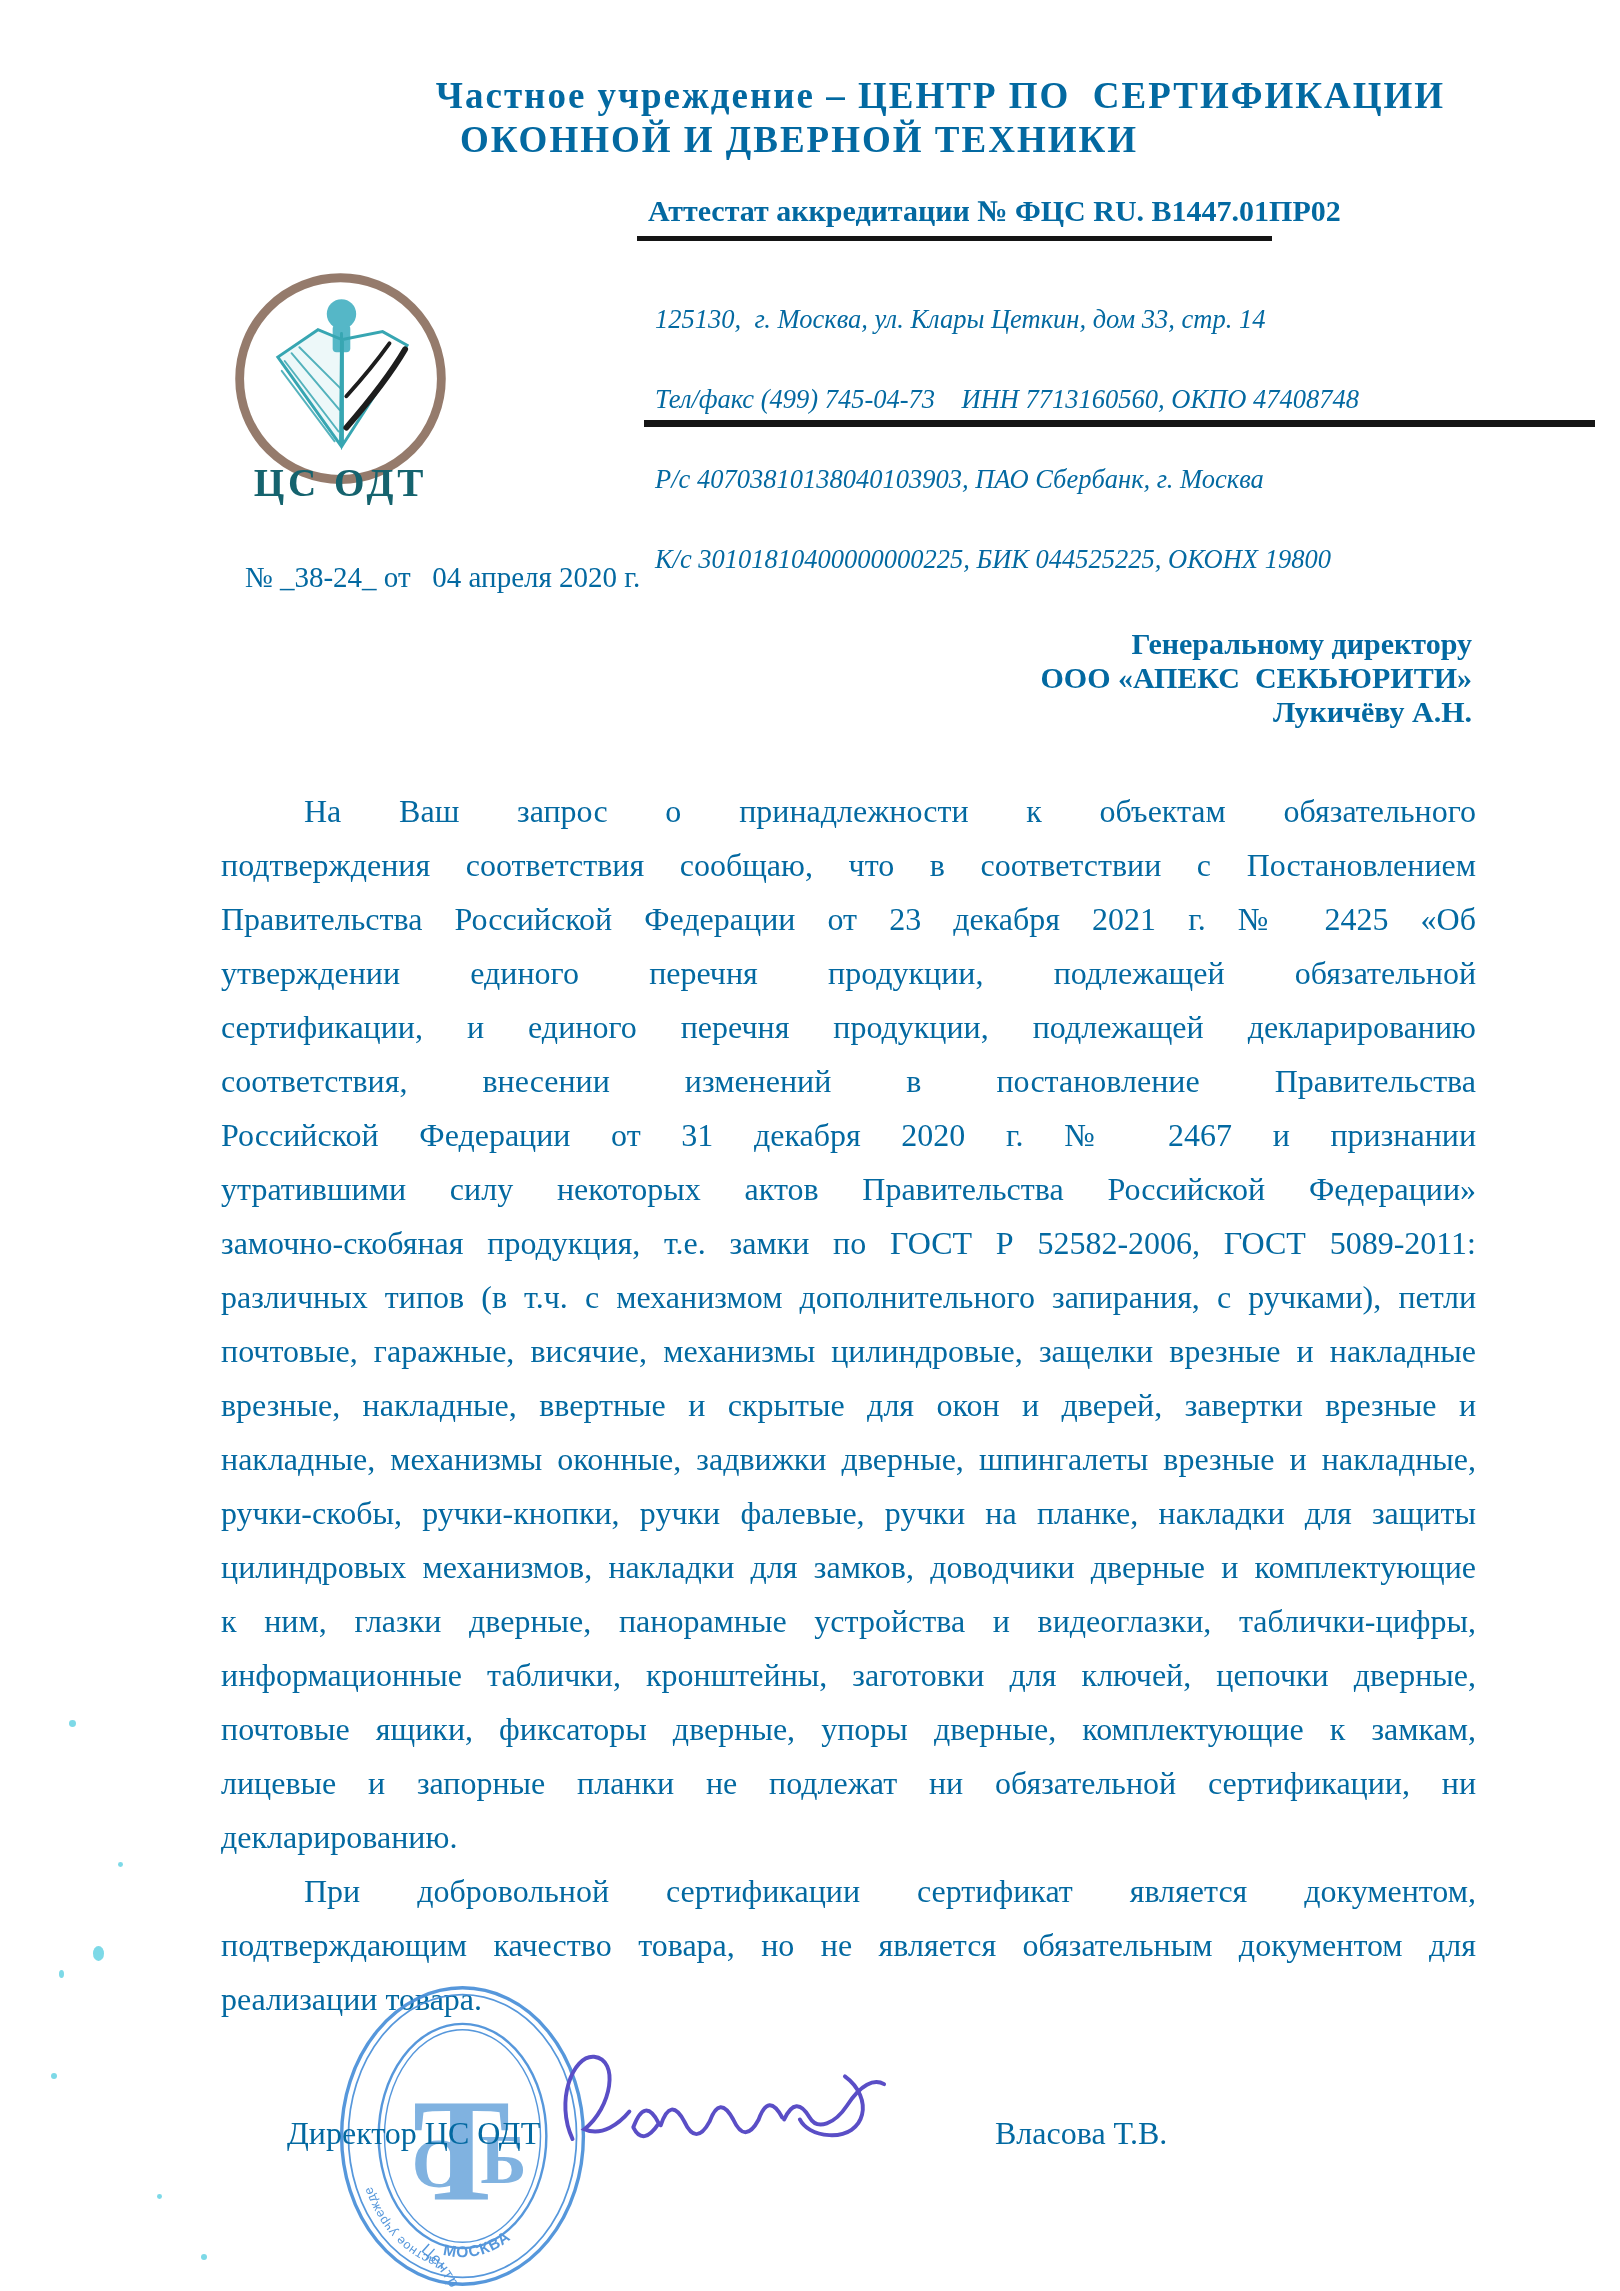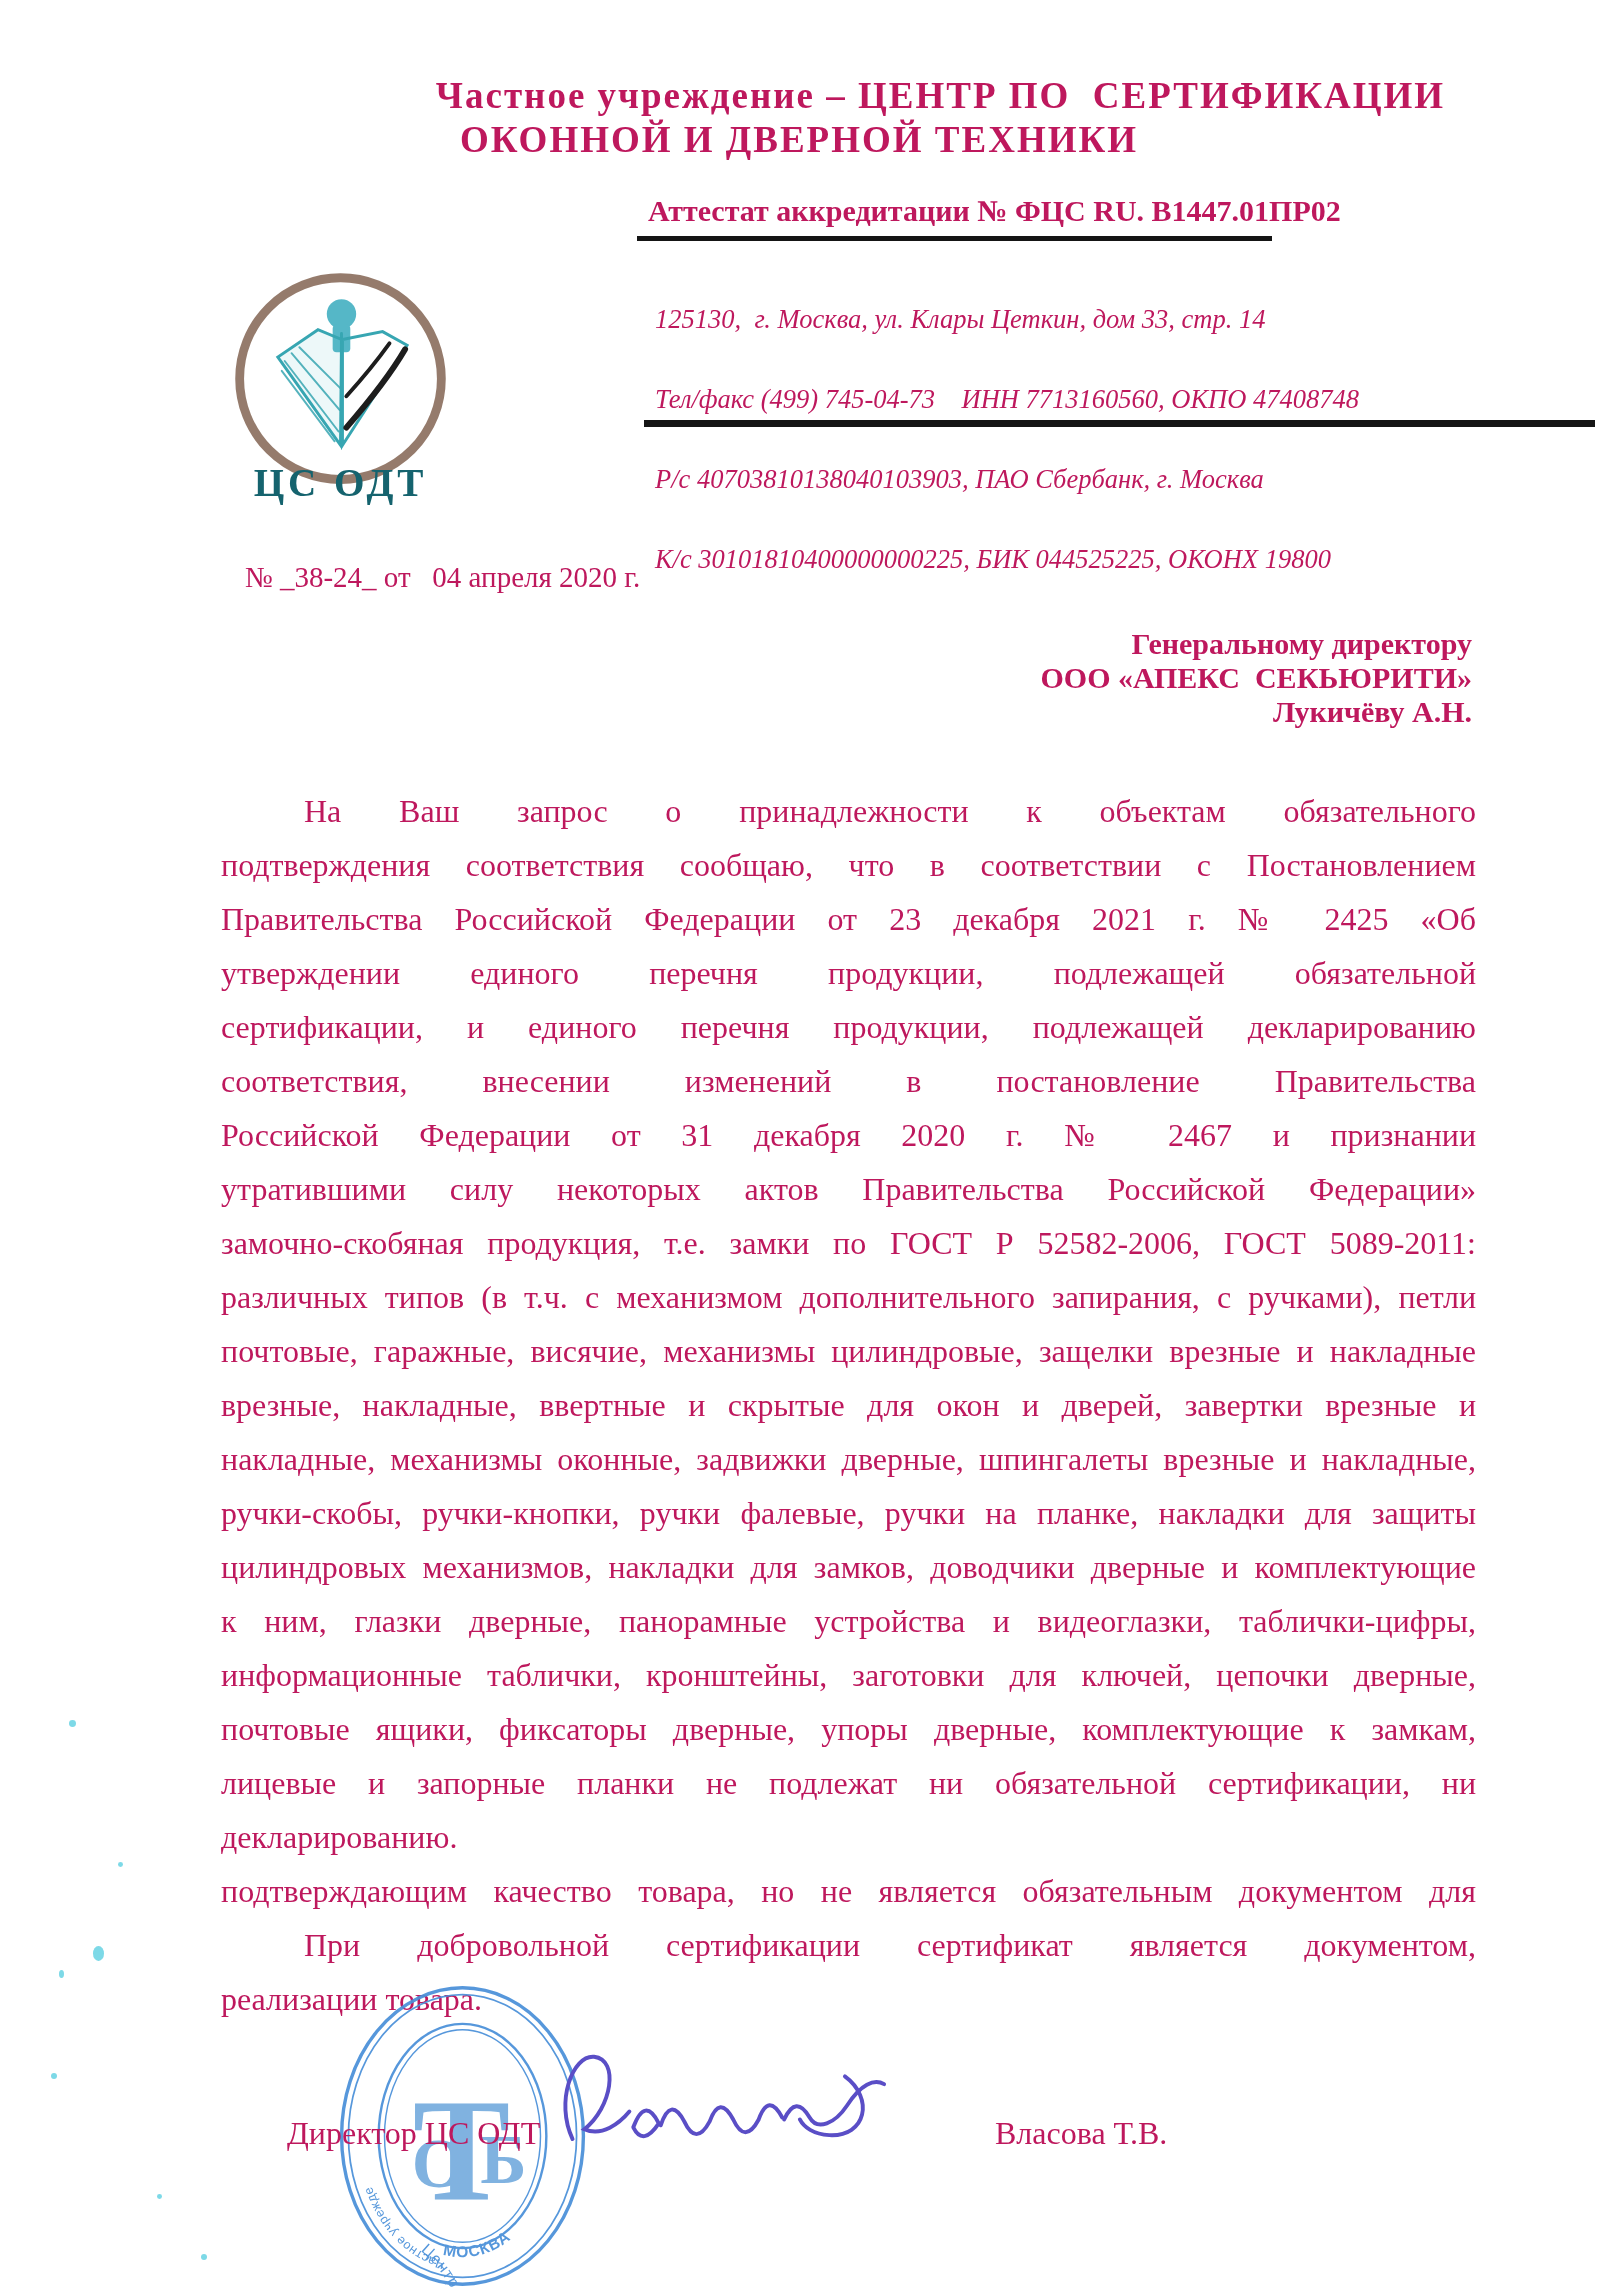--- a/index.html
+++ b/index.html
@@ -1,19 +1,19 @@
 <!DOCTYPE html>
 <html><head>
 <meta charset="utf-8">
 <style>
   html,body{margin:0;padding:0;background:#e8e8e8;}
   .page{
     position:relative; width:1620px; height:2292px; margin:0 auto;
     background:#ffffff; overflow:hidden;
-    font-family:"Liberation Serif","DejaVu Serif",serif; color:#be185d;
+    font-family:"Liberation Serif","DejaVu Serif",serif; color:#0369a1;
   }
   .abs{position:absolute;}
   
   .org-line1{left:382px; top:74px; width:1117px; text-align:center;
     font-weight:bold; font-size:37px; letter-spacing:2px; white-space:pre;}
   .org-line2{left:441px; top:118px; width:716px; text-align:center;
     font-weight:bold; font-size:37px; letter-spacing:2px; white-space:pre;}
   .accreditation{left:648px; top:194px; width:635px; text-align:center;
     font-weight:bold; font-size:30px; white-space:pre;}
   .rule-1{left:637px; top:236px; width:635px; height:4.9px; background:#151515;}
@@ -101,22 +101,22 @@
         <div class="body-line">накладные, механизмы оконные, задвижки дверные, шпингалеты врезные и накладные,</div>
         <div class="body-line">ручки-скобы, ручки-кнопки, ручки фалевые, ручки на планке, накладки для защиты</div>
         <div class="body-line">цилиндровых механизмов, накладки для замков, доводчики дверные и комплектующие</div>
         <div class="body-line">к ним, глазки дверные, панорамные устройства и видеоглазки, таблички-цифры,</div>
         <div class="body-line">информационные таблички, кронштейны, заготовки для ключей, цепочки дверные,</div>
         <div class="body-line">почтовые ящики, фиксаторы дверные, упоры дверные, комплектующие к замкам,</div>
         <div class="body-line">лицевые и запорные планки не подлежат ни обязательной сертификации, ни</div>
         <div class="body-line">декларированию.</div>
       </div>
     <div class="para">
+        <div class="body-line" style="text-indent: 83px;">При добровольной сертификации сертификат является документом,</div>
         <div class="body-line">подтверждающим качество товара, но не является обязательным документом для</div>
-        <div class="body-line" style="text-indent: 83px;">При добровольной сертификации сертификат является документом,</div>
         <div class="body-line">реализации товара.</div>
       </div>
   </div>
 
   <div class="abs director-label">Директор ЦС ОДТ</div>
   <div class="abs signer-name">Власова Т.В.</div>
 
   <svg class="abs stamp" viewBox="0 0 260 320">
     <defs>
       <path id="ringTop" d="M 87,278 A 101,130 0 1 1 83,275"></path>

